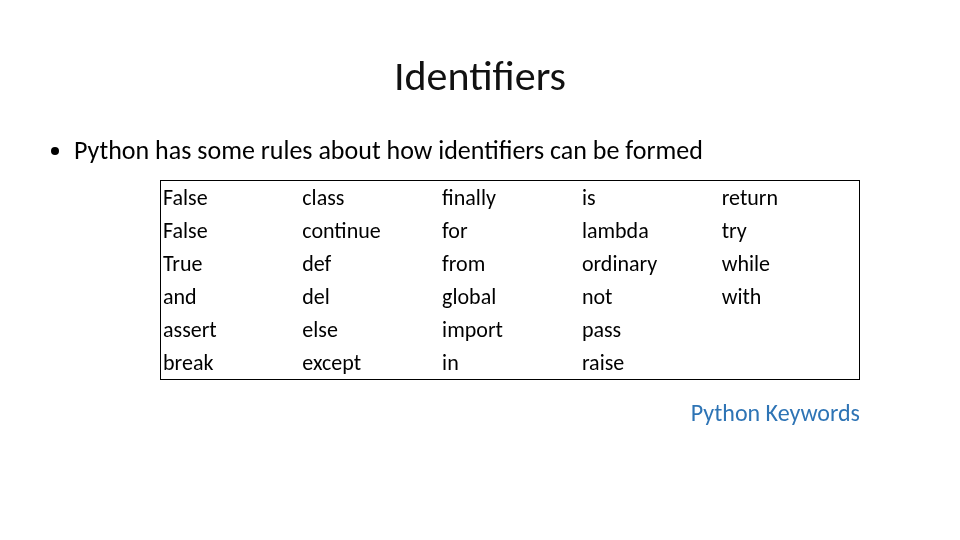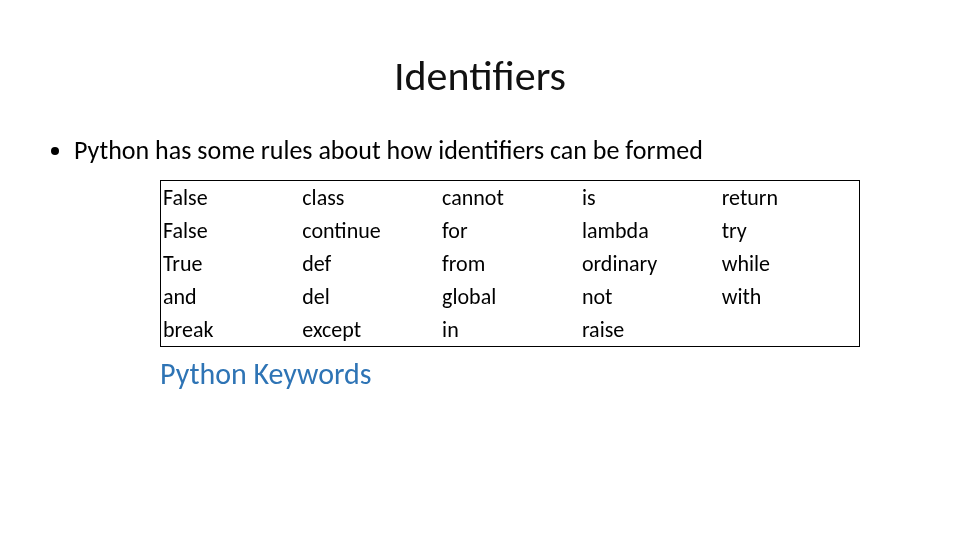--- a/index.html
+++ b/index.html
@@ -57,24 +57,24 @@
     border: 1.5px solid #000;
     width: 100%;
     font-size: 22px;
   }
   table.keywords td {
     padding: 3px 10px 3px 2px;
     width: 20%;
     vertical-align: top;
   }
   .caption {
-    text-align: left;
-    font-size: 30px;
+    text-align: right;
+    font-size: 24px;
     color: #2e74b5;
-    margin-top: 8px;
+    margin-top: 18px;
   }
 </style>
 </head>
 <body>
 
 <div class="slide">
 
   <h1 class="title">Identifiers</h1>
 
   <ul class="level1">
@@ -82,21 +82,21 @@
       <span>Python has some rules about how identifiers can be formed</span>
     </li>
   </ul>
 
   <div class="table-wrap">
     <table class="keywords">
       <tbody>
           <tr>
         <td>False</td>
         <td>class</td>
-        <td>cannot</td>
+        <td>finally</td>
         <td>is</td>
         <td>return</td>
       </tr>
       <tr>
         <td>False</td>
         <td>continue</td>
         <td>for</td>
         <td>lambda</td>
         <td>try</td>
       </tr>
@@ -108,20 +108,27 @@
         <td>while</td>
       </tr>
       <tr>
         <td>and</td>
         <td>del</td>
         <td>global</td>
         <td>not</td>
         <td>with</td>
       </tr>
       <tr>
+        <td>assert</td>
+        <td>else</td>
+        <td>import</td>
+        <td>pass</td>
+        <td></td>
+      </tr>
+      <tr>
         <td>break</td>
         <td>except</td>
         <td>in</td>
         <td>raise</td>
         <td></td>
       </tr>
     </tbody>
       </table>
     <div class="caption">Python Keywords</div>
   </div>

